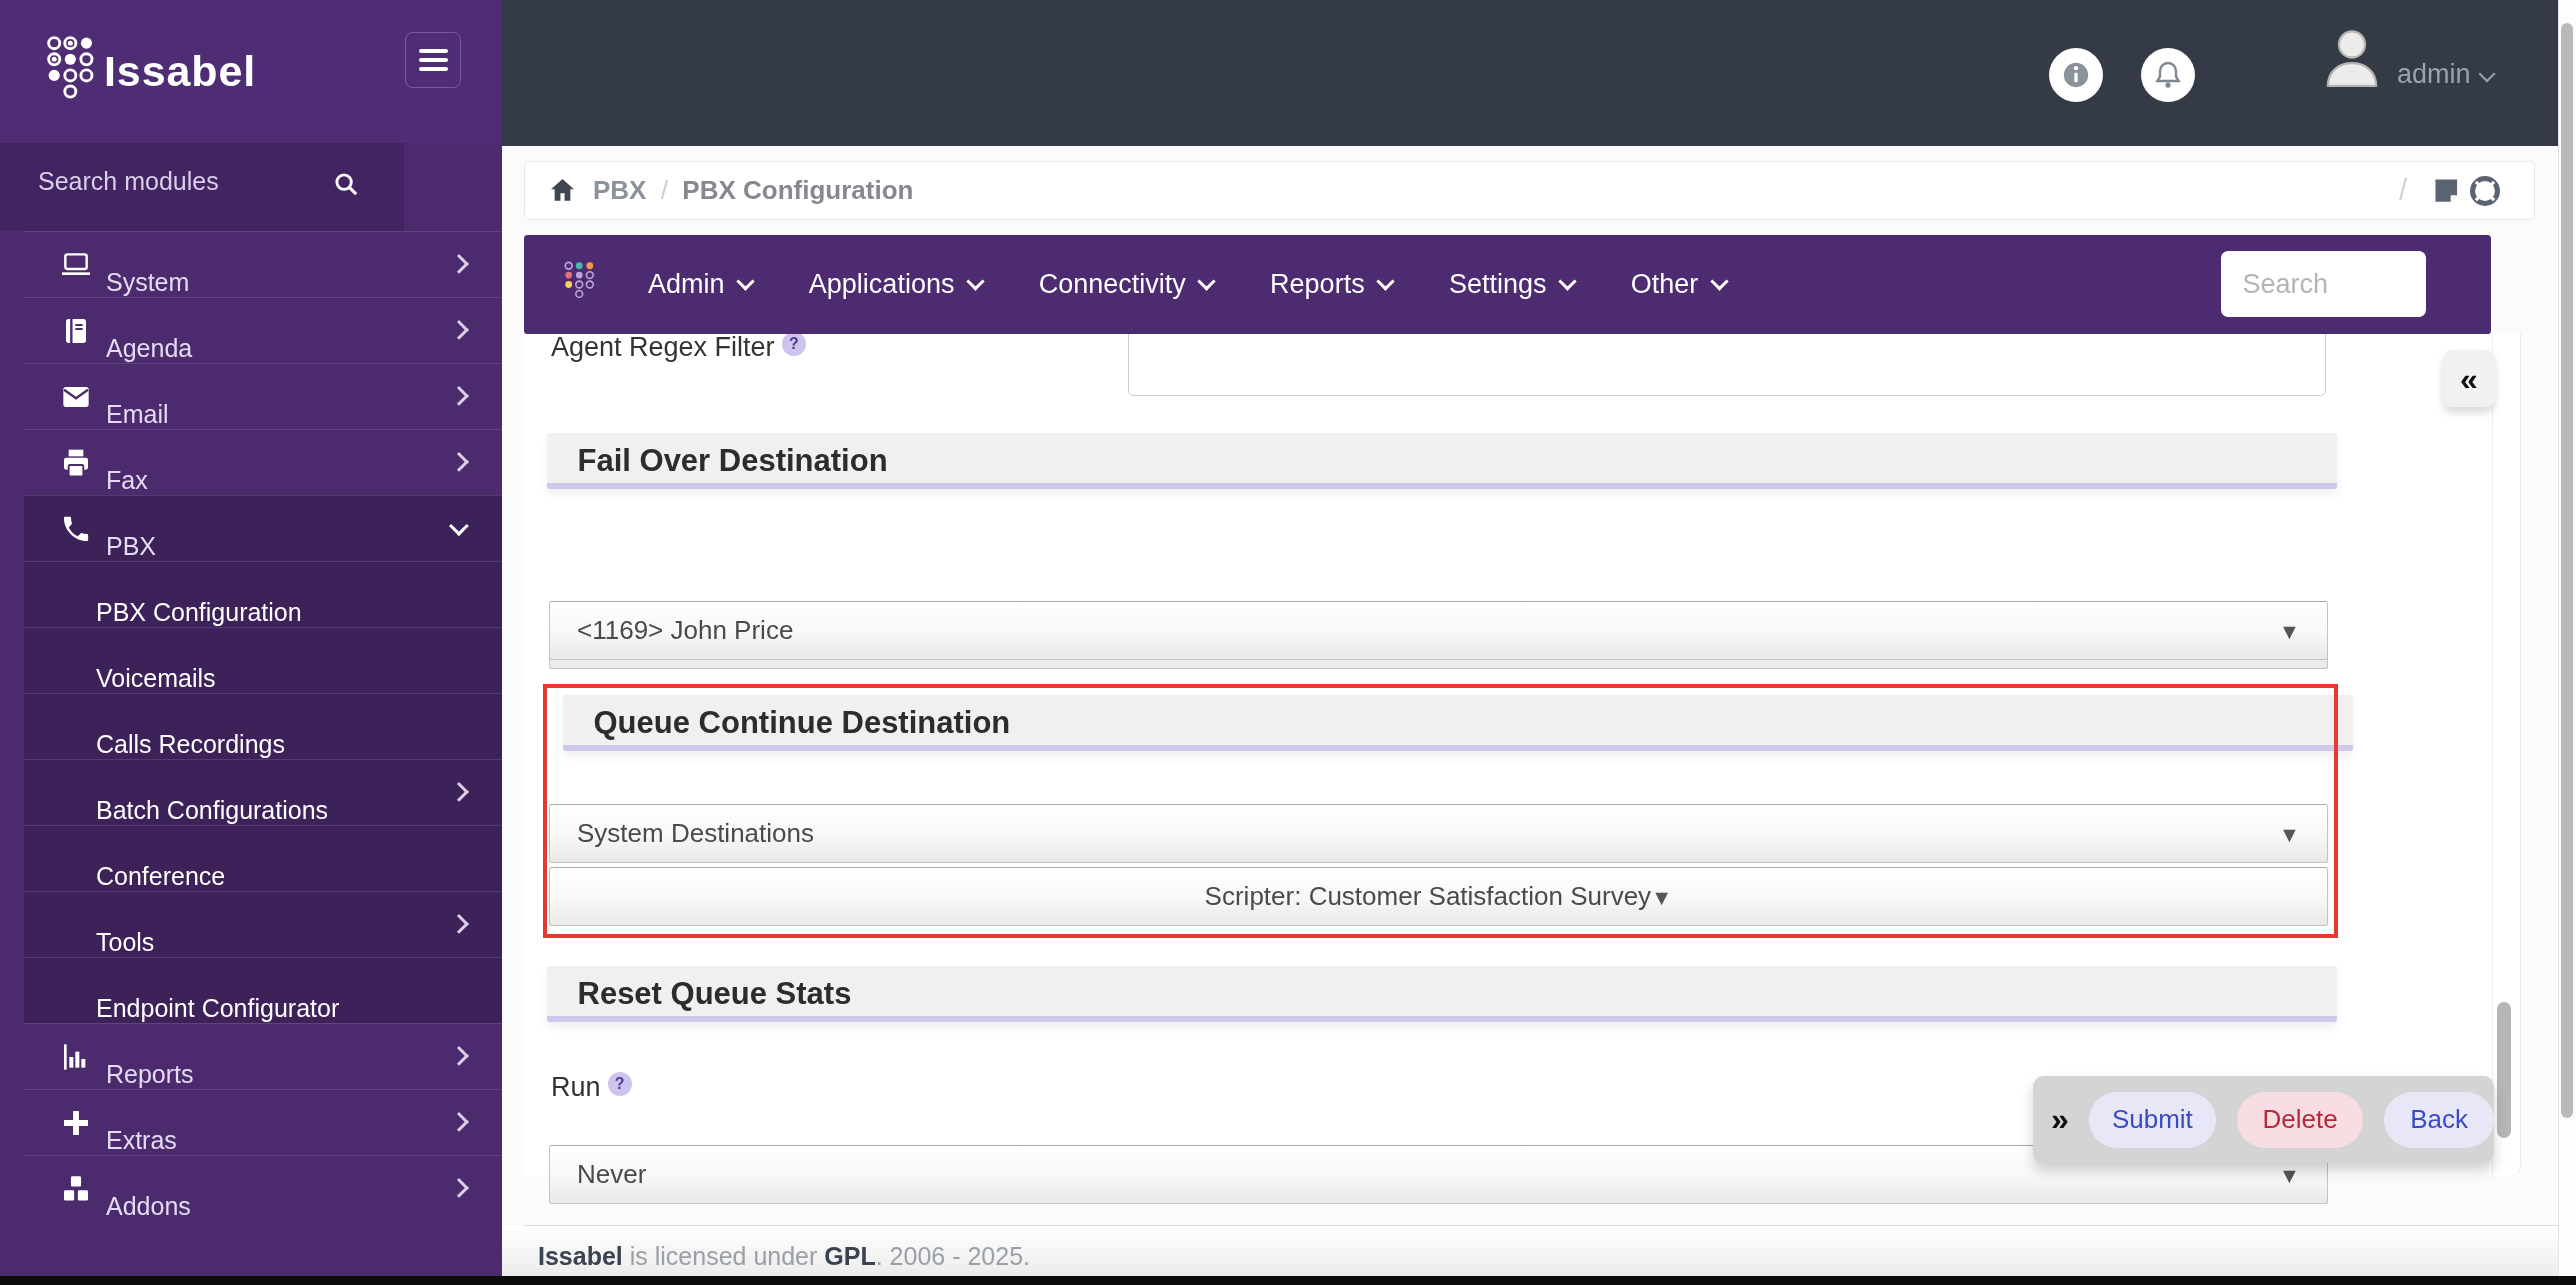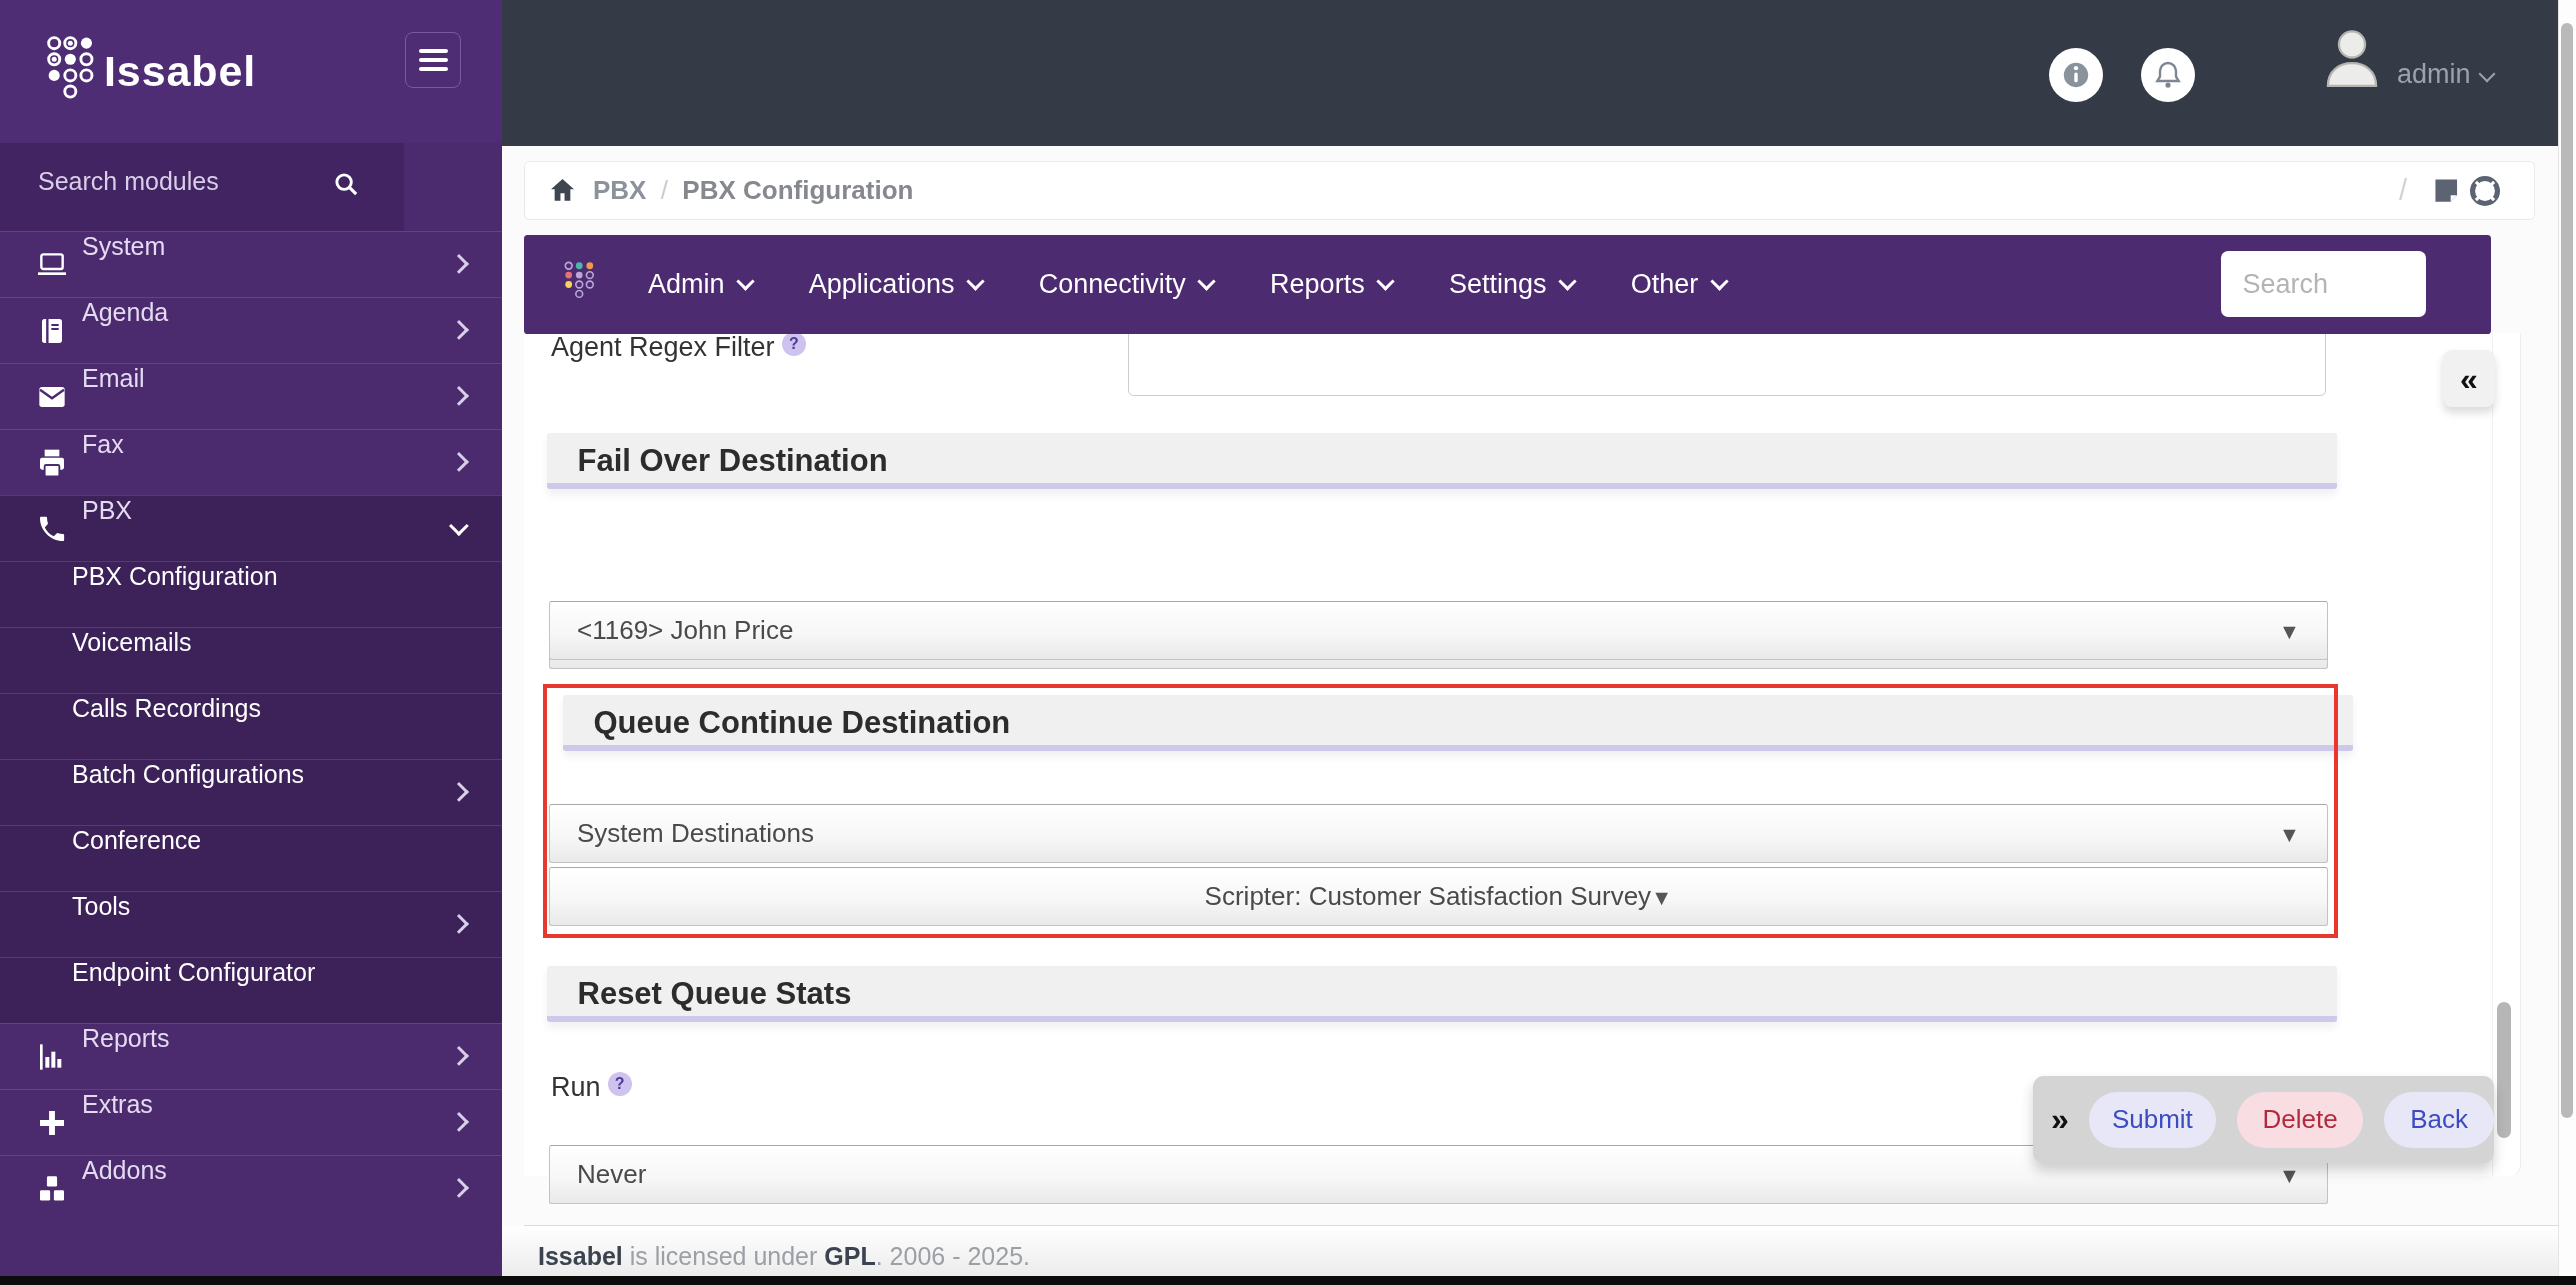--- a/index.html
+++ b/index.html
@@ -25,21 +25,21 @@
   .burger{position:absolute;left:405px;top:32px;width:56px;height:56px;border:1.8px solid #7a5a9f;
           border-radius:8px;background:transparent;cursor:pointer;}
   .burger span{display:block;width:29px;height:4.5px;border-radius:2.7px;background:#fff;margin:4.5px auto;}
   .side-search{position:absolute;left:0;top:143px;width:404px;height:88px;background:#422463;}
   .side-search input{position:absolute;left:36px;top:23px;width:359px;background:transparent;border:none;outline:none;
           color:#fff;font-size:25px;font-family:"Liberation Sans",sans-serif;}
   .side-search input::placeholder{color:#d9cfe9;opacity:1;}
   .side-search .sicon{position:absolute;right:43px;top:27px;}
   .smenu{position:absolute;left:0;top:231px;width:502px;list-style:none;margin:0;padding:0;}
   .srow{position:relative;height:65px;border-top:0.9px solid rgba(255,255,255,0.12);cursor:pointer;
-        display:flex;align-items:flex-start;background:#4b2b6d;}
+        display:flex;align-items:flex-end;background:#4b2b6d;margin-left:24px;}
   .srow.dark{background:#3d2159;}
   .srow .micon{position:absolute;left:36px;top:50%;transform:translateY(-50%);width:32px;height:32px;}
   .srow .slabel{margin-left:82px;font-size:25px;color:#e4dbf2;}
   .srow.sub .slabel{margin-left:72px;color:#ffffff;}
   .srow.sub.activepg .slabel{color:#ffffff;font-weight:500;}
   .chev-r{position:absolute;right:36px;top:50%;width:10.8px;height:10.8px;margin-top:-7.2px;
           border-right:3.1px solid #d9cfe9;border-bottom:3.1px solid #d9cfe9;transform:rotate(-45deg);}
   .chev-d{position:absolute;right:36px;top:50%;width:10.8px;height:10.8px;margin-top:-10px;
           border-right:3.1px solid #fff;border-bottom:3.1px solid #fff;transform:rotate(45deg);}
 

